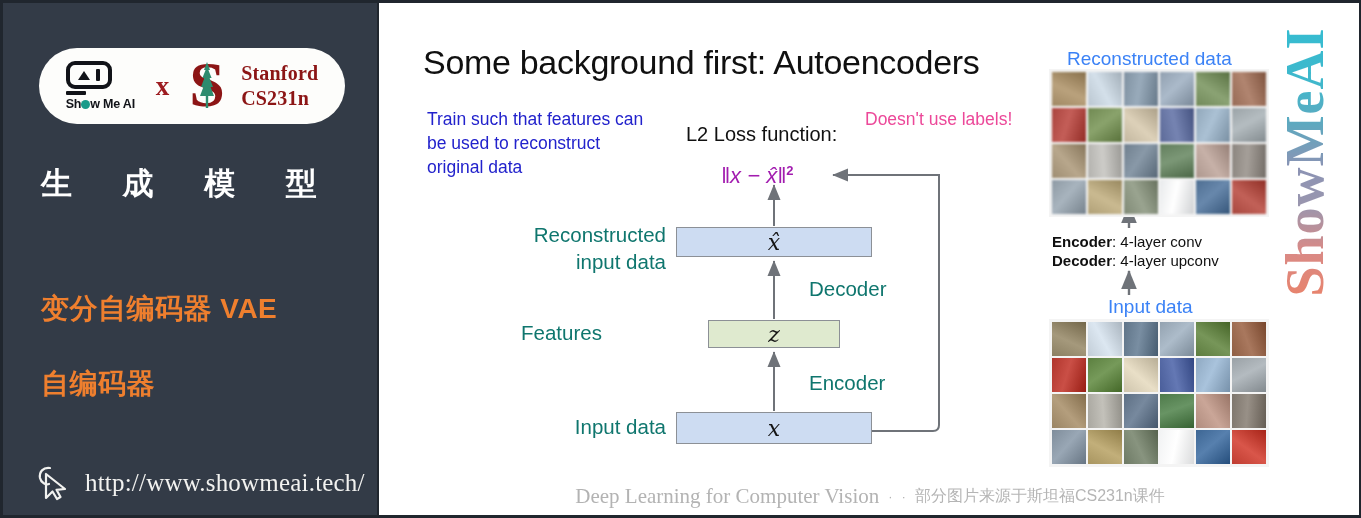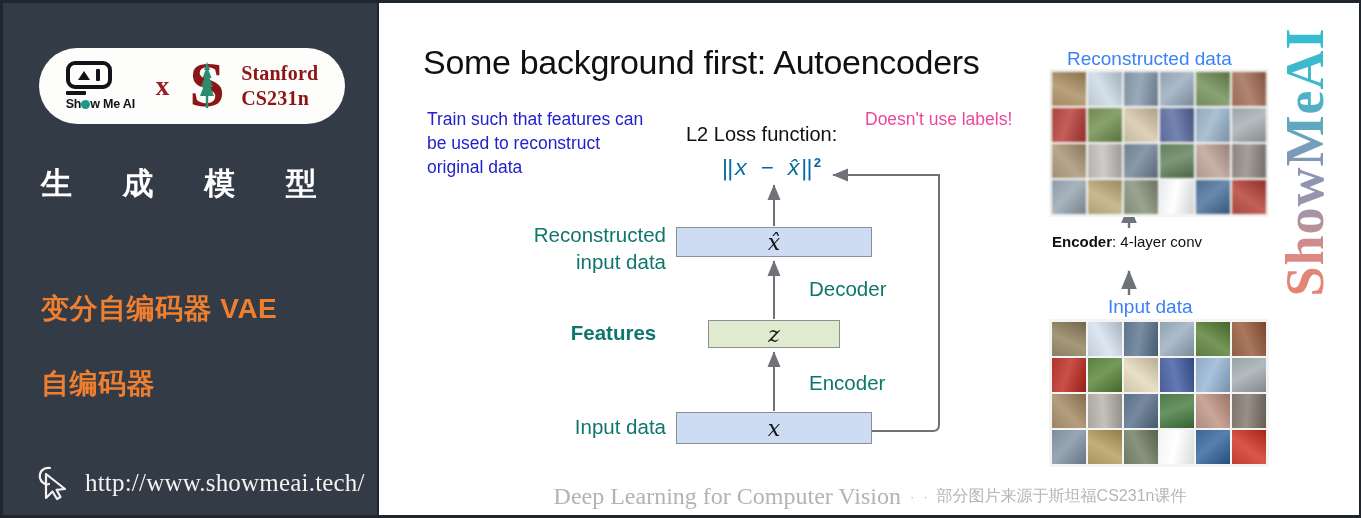--- a/index.html
+++ b/index.html
@@ -165,25 +165,25 @@
     font-size: 17.5px;
     white-space: nowrap;
   }
 
   .loss-label {
     position: absolute; left: 305px; top: 120px;
     font-size: 20px; color: #111;
     white-space: nowrap;
   }
   .loss-formula {
-    position: absolute; left: 340px; top: 152px;
-    font-family: Liberation Mono, monospace;
+    position: absolute; left: 340px; top: 160px;
+    font-family: Liberation Sans, sans-serif;
     font-style: italic;
     font-size: 22px;
-    color: #0369a1;
+    color: #a21caf;
     white-space: nowrap;
   }
   .loss-formula sup {
     font-style: normal; font-weight: bold; font-size: 13px;
   }
 
   
   .box {
     position: absolute;
     border: 1px solid #8c9096;
@@ -199,21 +199,21 @@
   .box-x    { left: 295px; top: 409px; width: 196px; height: 32px; background: #cddcf2; }
 
   .diag-label {
     position: absolute;
     font-size: 20.5px;
     color: #0f766e;
     text-align: right;
     white-space: nowrap;
   }
   .lbl-recon { left: 120px; top: 218px; width: 165px; line-height: 27px; text-align:right;}
-  .lbl-features { left: 150px; top: 318px; width: 165px; text-align: center; font-weight: bold; }
+  .lbl-features { left: 140px; top: 318px; width: 165px; text-align: left; }
   .lbl-input { left: 150px; top: 412px; width: 135px; text-align: right; }
   .lbl-decoder { left: 428px; top: 274px; }
   .lbl-encoder { left: 428px; top: 368px; }
 
   .svg-layer {
     position: absolute; left: 0; top: 0;
     width: 978px; height: 518px;
     pointer-events: none;
   }
 
@@ -278,21 +278,21 @@
     display: flex;
     align-items: center;
     justify-content: center;
     gap: 9px;
     color: #b9b9b9;
     background: #ffffff;
     border-top: 1px solid #ffffff;
   }
   .foot-en {
     font-family: "Liberation Serif", serif;
-    font-size: 24px;
+    font-size: 21px;
     color: #b3b3b3;
   }
   .foot-dot { font-size: 13px; color: #b3b3b3; }
   .foot-zh-bold { font-size: 18px; font-weight: bold; color: #9e9e9e; }
   .foot-zh { font-size: 16px; color: #b5b5b5; }
   .footer-rule {
     position: absolute; left: 0; bottom: 3px; width: 978px; height: 2px;
     background: #20262e;
   }
 </style>
@@ -406,20 +406,21 @@
         <div class="cell" style="background: linear-gradient(131deg, rgb(141, 154, 166) 0%, rgb(167, 180, 192) 45%, rgb(117, 130, 142) 100%);"></div>
         <div class="cell" style="background: linear-gradient(28deg, rgb(178, 160, 113) 0%, rgb(204, 186, 139) 45%, rgb(154, 136, 89) 100%);"></div>
         <div class="cell" style="background: linear-gradient(65deg, rgb(127, 138, 116) 0%, rgb(153, 164, 142) 45%, rgb(103, 114, 92) 100%);"></div>
         <div class="cell" style="background: linear-gradient(102deg, rgb(232, 234, 236) 0%, rgb(255, 255, 255) 45%, rgb(208, 210, 212) 100%);"></div>
         <div class="cell" style="background: linear-gradient(139deg, rgb(74, 111, 151) 0%, rgb(100, 137, 177) 45%, rgb(50, 87, 127) 100%);"></div>
         <div class="cell" style="background: linear-gradient(36deg, rgb(178, 68, 58) 0%, rgb(204, 94, 84) 45%, rgb(154, 44, 34) 100%);"></div>
       </div>
 
     <div class="enc-dec">
       <div><b>Encoder</b><span>: 4-layer conv</span></div>
+      <div><b>Decoder</b><span>: 4-layer upconv</span></div>
     </div>
 
     <div class="panel-caption cap-input">Input data</div>
     <div class="img-grid grid-input">
         <div class="cell" style="background: linear-gradient(25deg, rgb(139, 127, 98) 0%, rgb(165, 153, 124) 45%, rgb(115, 103, 74) 100%);"></div>
         <div class="cell" style="background: linear-gradient(62deg, rgb(194, 205, 215) 0%, rgb(220, 231, 241) 45%, rgb(170, 181, 191) 100%);"></div>
         <div class="cell" style="background: linear-gradient(99deg, rgb(95, 116, 136) 0%, rgb(121, 142, 162) 45%, rgb(71, 92, 112) 100%);"></div>
         <div class="cell" style="background: linear-gradient(136deg, rgb(147, 162, 176) 0%, rgb(173, 188, 202) 45%, rgb(123, 138, 152) 100%);"></div>
         <div class="cell" style="background: linear-gradient(33deg, rgb(93, 124, 63) 0%, rgb(119, 150, 89) 45%, rgb(69, 100, 39) 100%);"></div>
         <div class="cell" style="background: linear-gradient(70deg, rgb(143, 94, 68) 0%, rgb(169, 120, 94) 45%, rgb(119, 70, 44) 100%);"></div>

